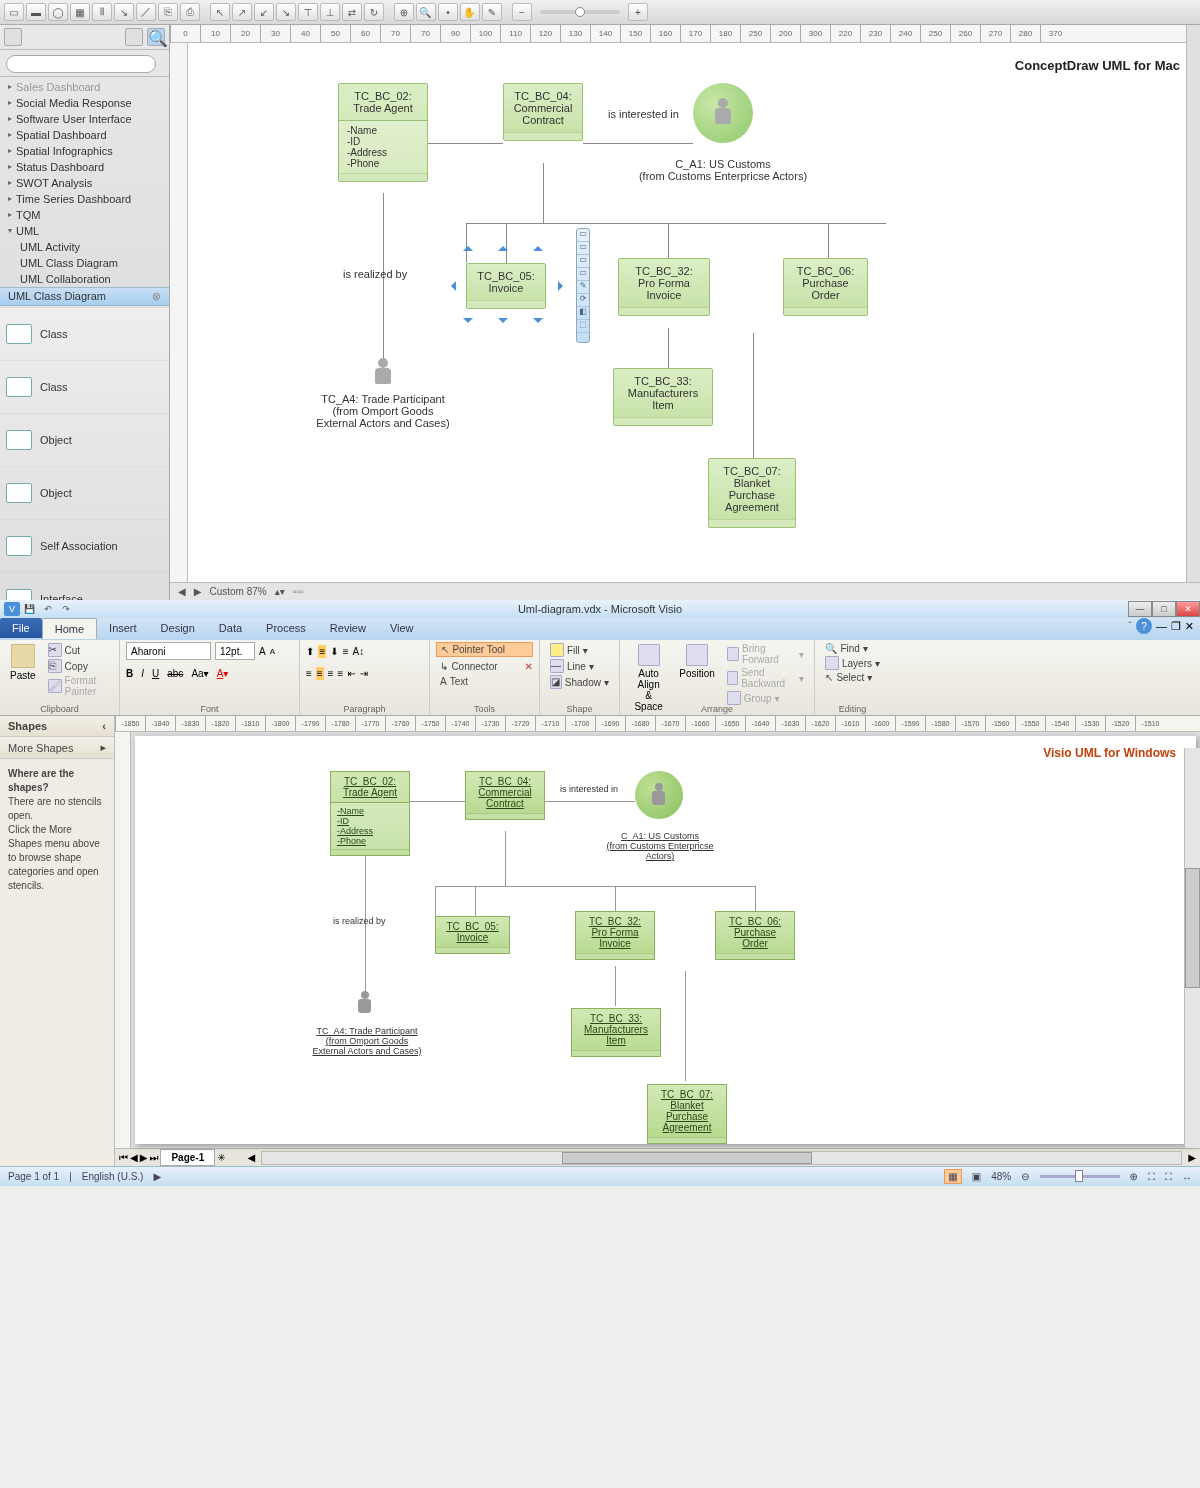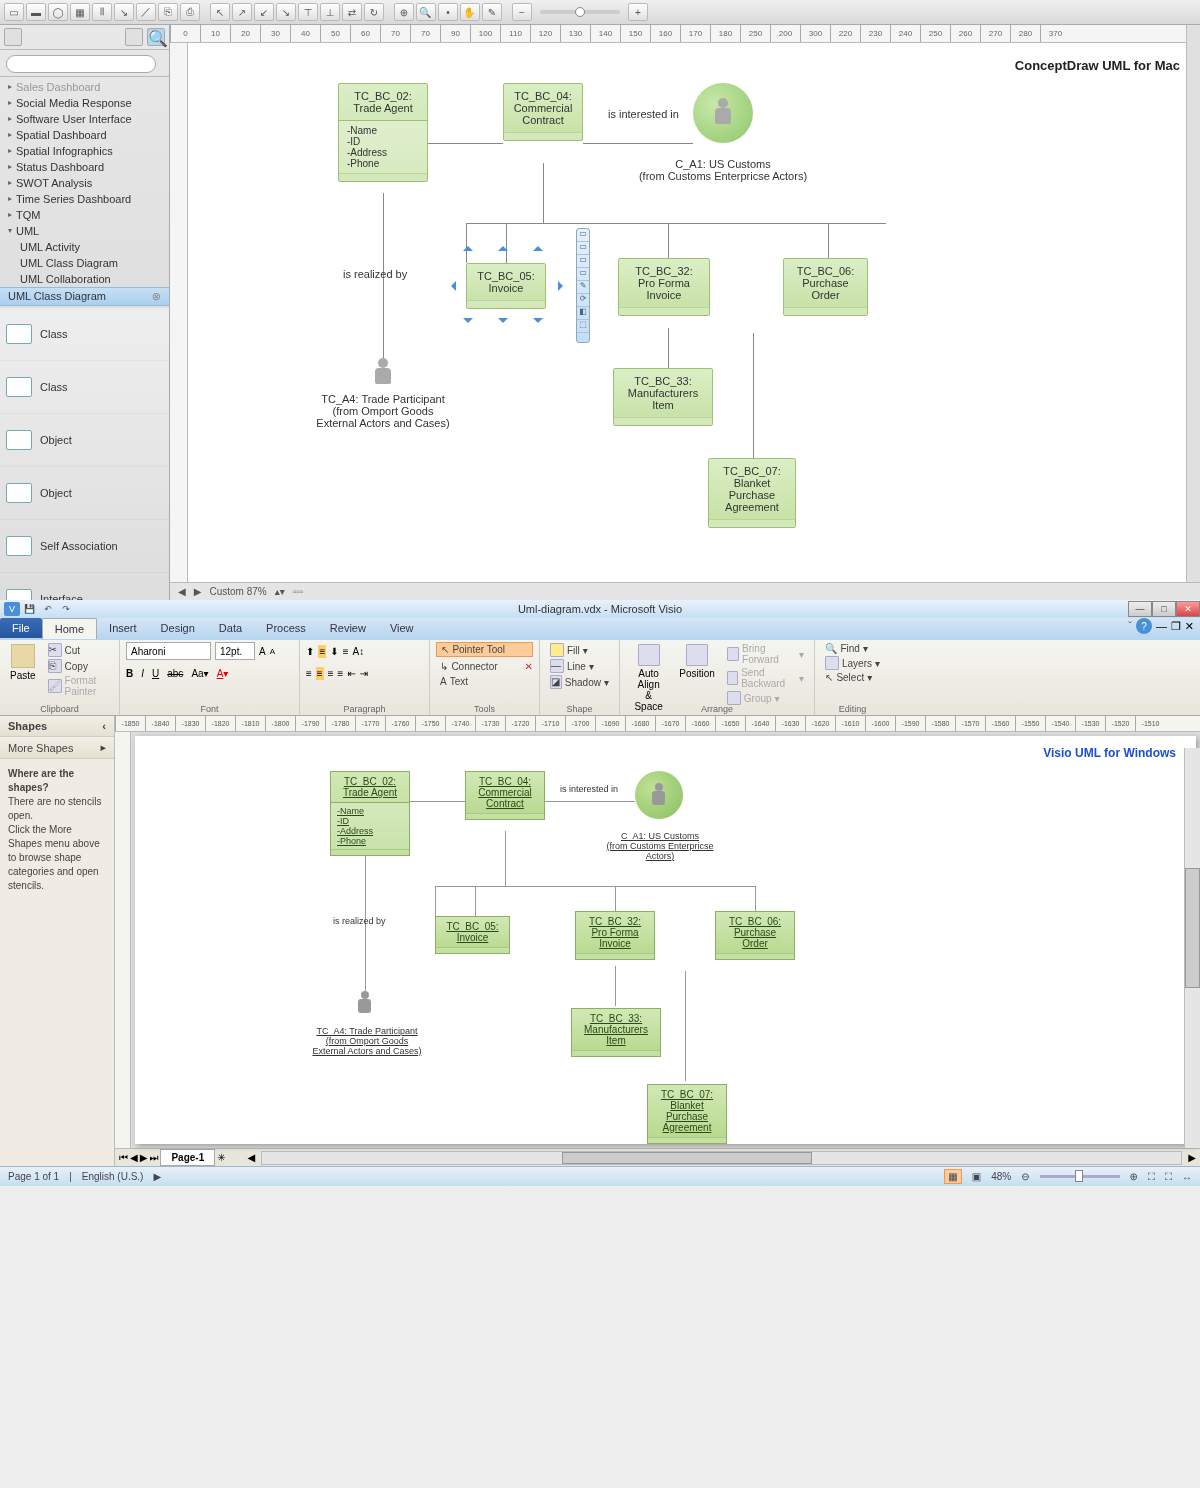--- a/index.html
+++ b/index.html
@@ -114,21 +114,21 @@
 .vbox .vt{padding:4px 6px;text-decoration:underline}
 .vbox .va{background:rgba(255,255,255,0.25);text-align:left;padding:3px 6px;font-size:9px;border-top:1px solid #8bb060;text-decoration:underline}
 .vbox .vf{height:6px;background:rgba(255,255,255,0.2);border-top:1px solid rgba(139,176,96,0.5)}
 .vlabel{position:absolute;font-size:9px;color:#333;text-align:center;text-decoration:underline}
 .vlabel.nou{text-decoration:none}
 .vactor-circ{position:absolute;width:48px;height:48px;background:radial-gradient(circle at 35% 35%,#c0e095,#88c060);border-radius:50%}
 .vactor{position:absolute;width:16px;height:24px}
 .vactor::before{content:'';position:absolute;width:8px;height:8px;background:#999;border-radius:50%;left:4px}
 .vactor::after{content:'';position:absolute;width:13px;height:14px;background:#999;border-radius:3px;left:1px;top:8px}
 .vline{position:absolute;background:#999}
-.visio-title{position:absolute;right:20px;top:10px;font-size:12px;font-weight:bold;color:#1d4ed8}
+.visio-title{position:absolute;right:20px;top:10px;font-size:12px;font-weight:bold;color:#c2410c}
 </style>
 </head>
 <body>
 
 <div class="cd-app">
   <div class="cd-toolbar">
     <div class="cd-tool-btn">▭</div>
     <div class="cd-tool-btn">▬</div>
     <div class="cd-tool-btn">◯</div>
     <div class="cd-tool-btn">▦</div>

